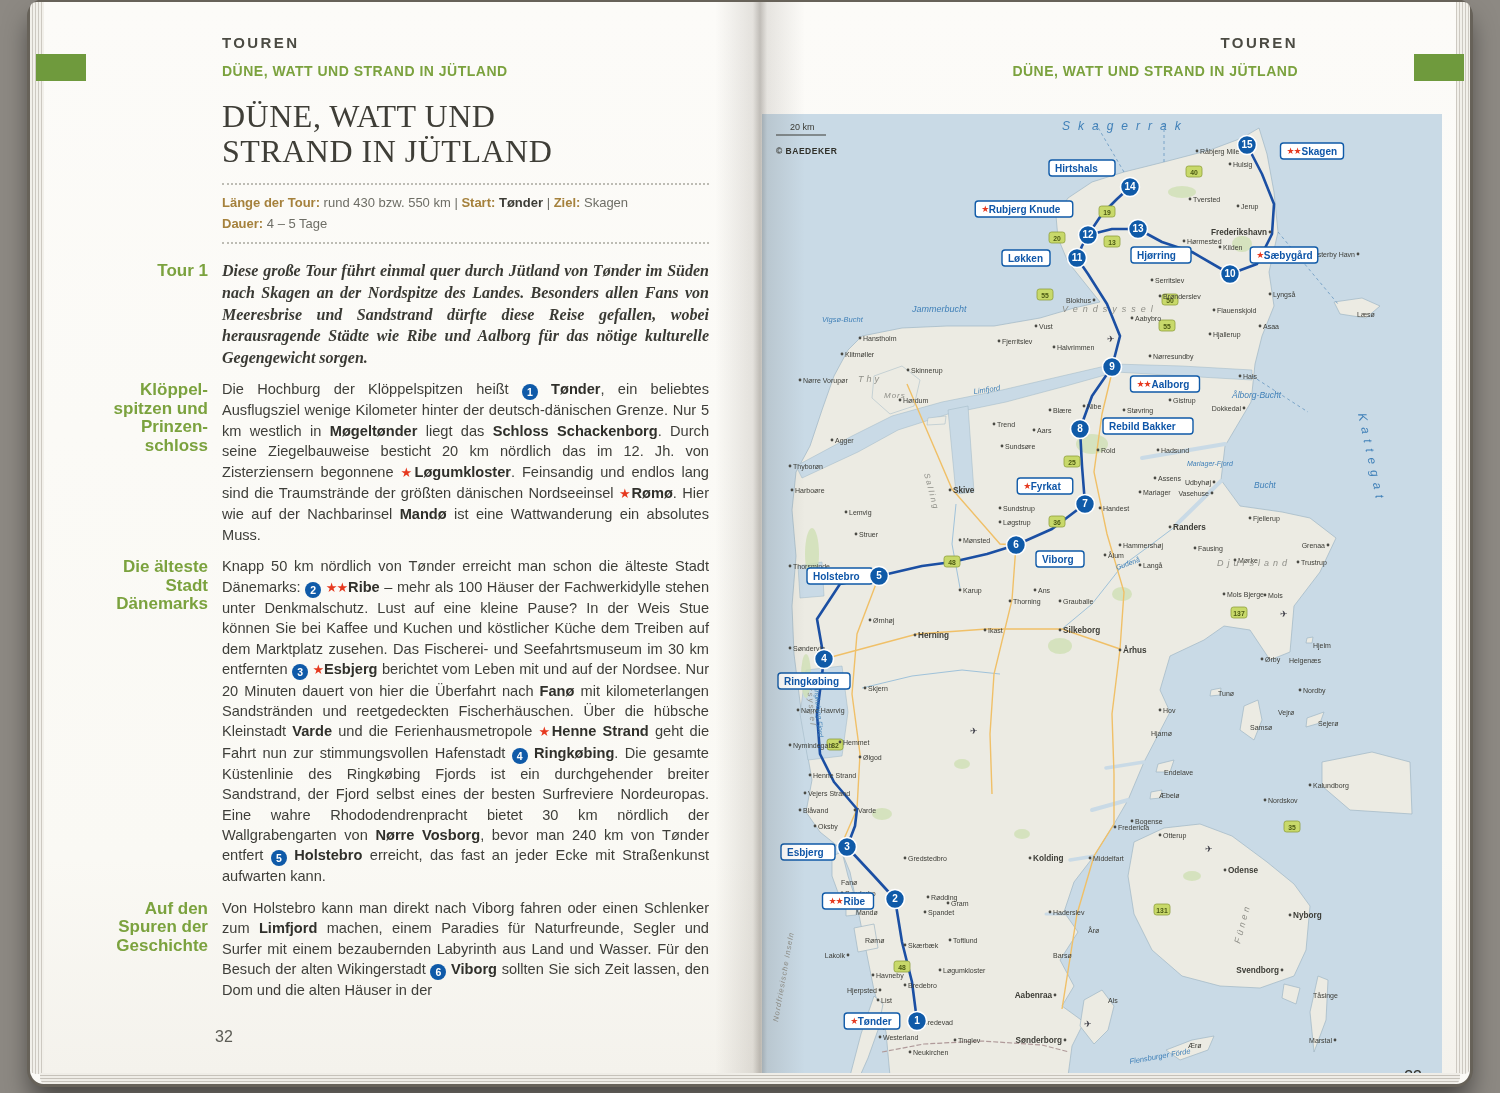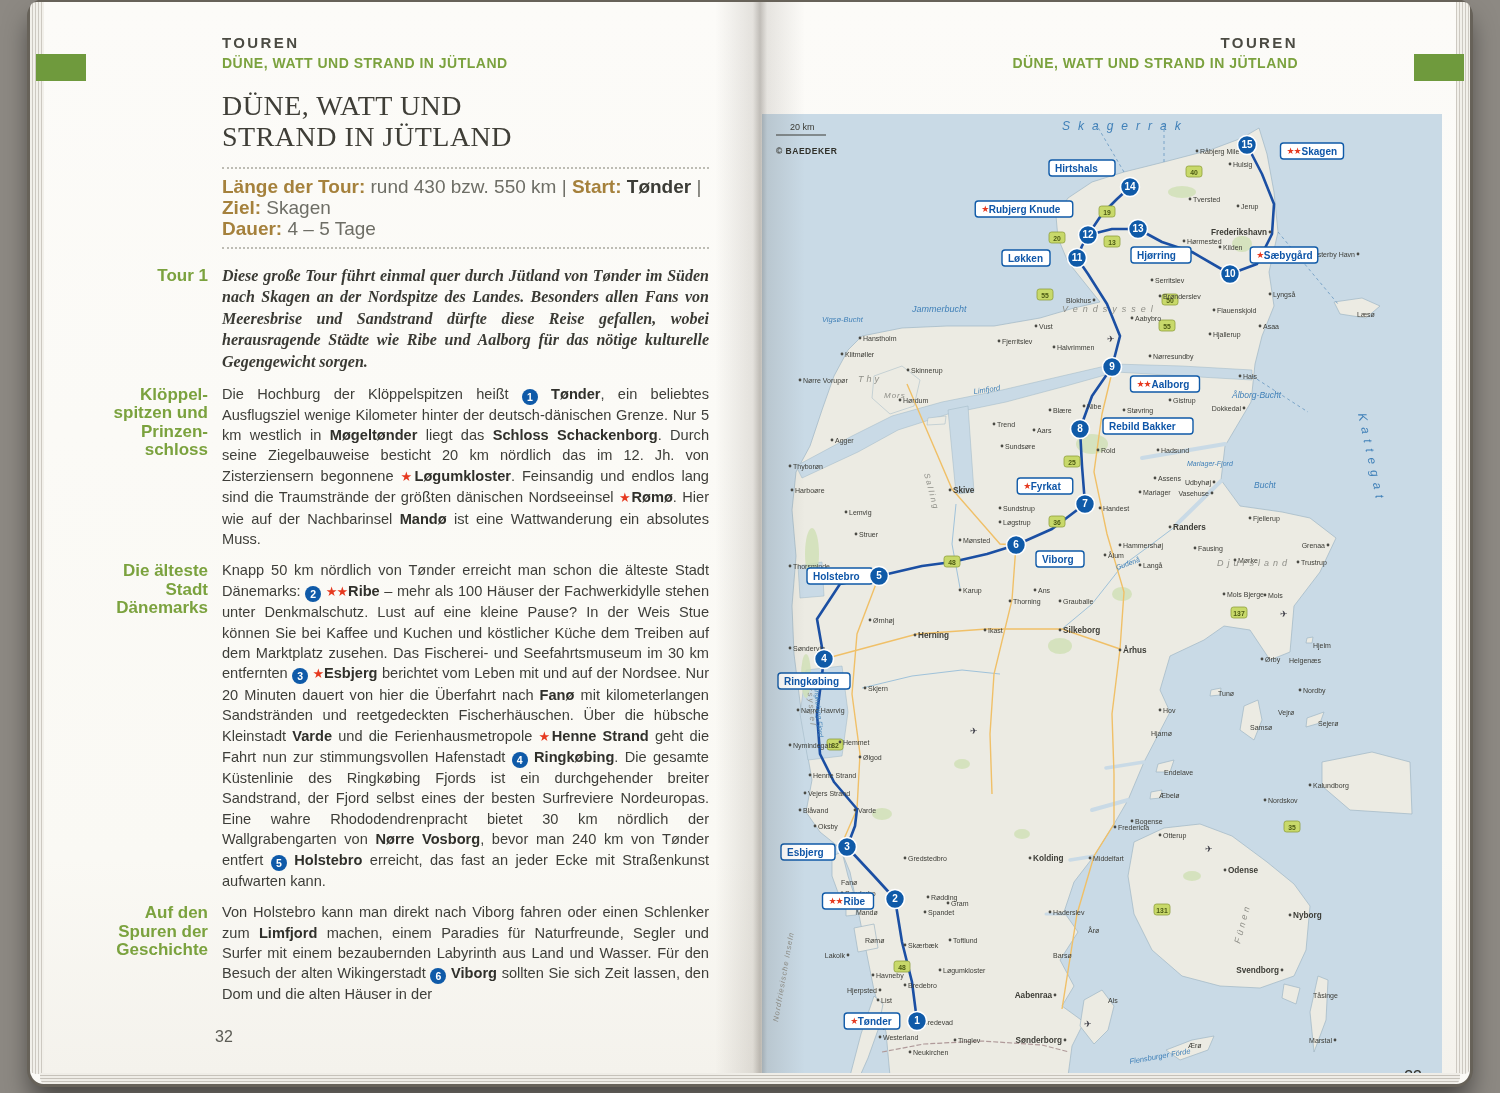--- a/index.html
+++ b/index.html
@@ -21,25 +21,25 @@
   .page.right{left:720px;}
   .gutter{position:absolute;left:685px;width:90px;top:0;bottom:11px;pointer-events:none;
       background:linear-gradient(90deg,rgba(0,0,0,0) 0%,rgba(80,70,58,.14) 42%,rgba(55,46,36,.30) 50%,rgba(80,70,58,.13) 58%,rgba(0,0,0,0) 100%);}
   .tab{position:absolute;top:52px;width:50px;height:27px;background:#6f9a3d;}
   .tab.left-tab{left:6px;}
   .tab.right-tab{right:6px;}
 
   
   .lp-header{margin:32px 0 0 178px;}
   .kicker{font-size:15px;font-weight:bold;letter-spacing:2.4px;color:#4b4b43;}
-  .subkicker{margin-top:4px;font-size:14px;font-weight:bold;letter-spacing:.5px;color:#7ba23e;}
+  .subkicker{margin-top:12px;font-size:14px;font-weight:bold;letter-spacing:.5px;color:#7ba23e;}
   h1.tour-title{margin:20px 0 0 178px;font-family:"Liberation Serif",serif;font-weight:normal;
-     font-size:28px;line-height:1.1;color:#3f3e37;letter-spacing:.5px;}
+     font-size:32px;line-height:1.1;color:#3f3e37;letter-spacing:.5px;}
   .tour-info{margin:14px 0 0 178px;width:487px;border-top:2px dotted #bdbcb4;
-     border-bottom:2px dotted #bdbcb4;padding:7px 0 8px;font-size:19px;color:#6e6e66;line-height:21px;}
+     border-bottom:2px dotted #bdbcb4;padding:7px 0 8px;font-size:13px;color:#6e6e66;line-height:21px;}
   .tour-info .info-label{color:#a5813c;font-weight:bold;}
   .tour-info b{color:#3c3c36;}
   .sections{margin:16px 0 0 64px;}
   .section{display:flex;margin-bottom:11px;}
   .margin-col{width:100px;flex:none;text-align:right;color:#7ba23e;font-weight:bold;
      font-size:17px;line-height:18.5px;white-space:pre-line;padding-top:2px;}
   .body-col{width:487px;margin-left:14px;font-size:14.6px;line-height:20.4px;
      text-align:justify;color:#3e3e39;}
   .body-col b{color:#30302b;}
   .body-col.intro{font-family:"Liberation Serif",serif;font-style:italic;font-weight:bold;

